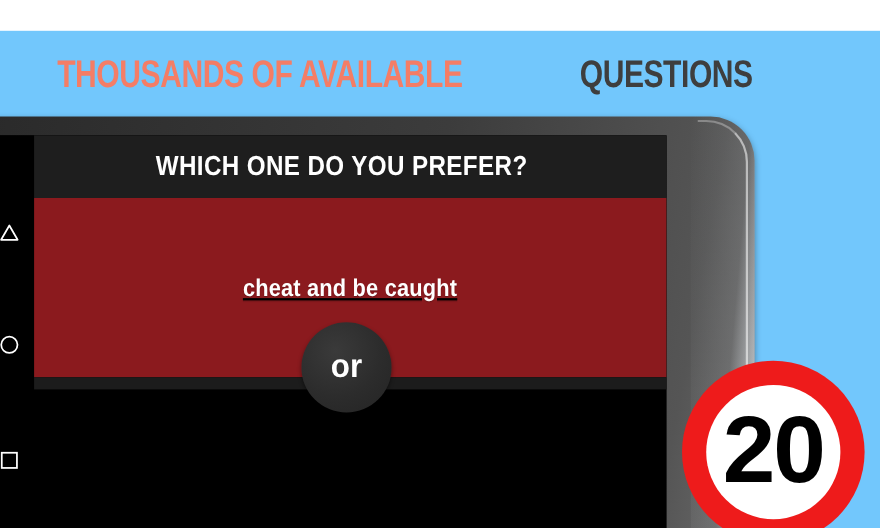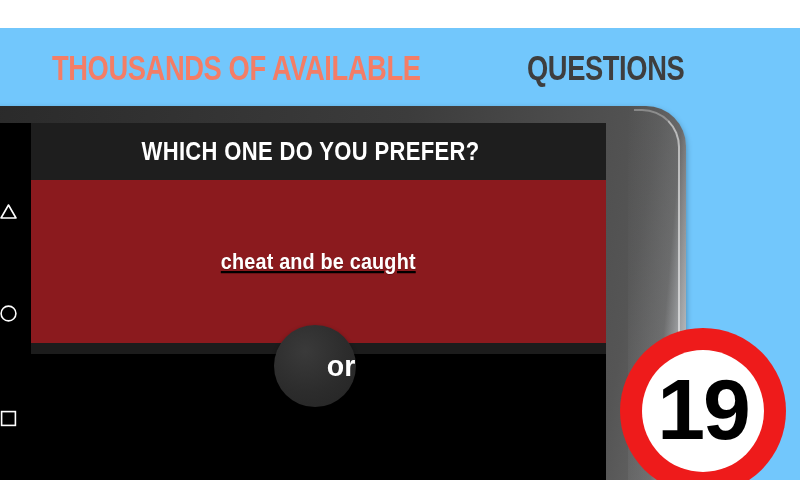--- a/index.html
+++ b/index.html
@@ -200,29 +200,29 @@
     letter-spacing: 0.2px;
     transform: scaleX(0.9);
     white-space: nowrap;
     text-shadow: 0 1px 1px rgba(0,0,0,0.25);
   }
 
   
   #or-puck {
     position: absolute;
     left: 243px;
-    top: 202px;
+    top: 170px;
     width: 82px;
     height: 82px;
     border-radius: 50%;
     background: radial-gradient(circle at 38% 32%, #3a3a3a 0%, #2c2c2c 55%, #242424 100%);
     box-shadow: 0 2px 4px rgba(0,0,0,0.45);
     display: flex;
     align-items: center;
-    justify-content: flex-end;
+    justify-content: center;
     z-index: 5;
     cursor: pointer;
   }
   #or-text {
     color: #ffffff;
     font-family: "Liberation Sans Narrow", "Liberation Sans", sans-serif;
     font-weight: bold;
     font-size: 30px;
     line-height: 1;
     transform: scaleX(0.95);
@@ -312,17 +312,17 @@
         <div id="or-puck">
           <span id="or-text">or</span>
         </div>
 
       </div>
     </div>
   </div>
 
   <div id="age-badge">
     <div id="age-badge-inner">
-      <span id="age-badge-text">19</span>
+      <span id="age-badge-text">20</span>
     </div>
   </div>
 
 </div>
 
 </body></html>

